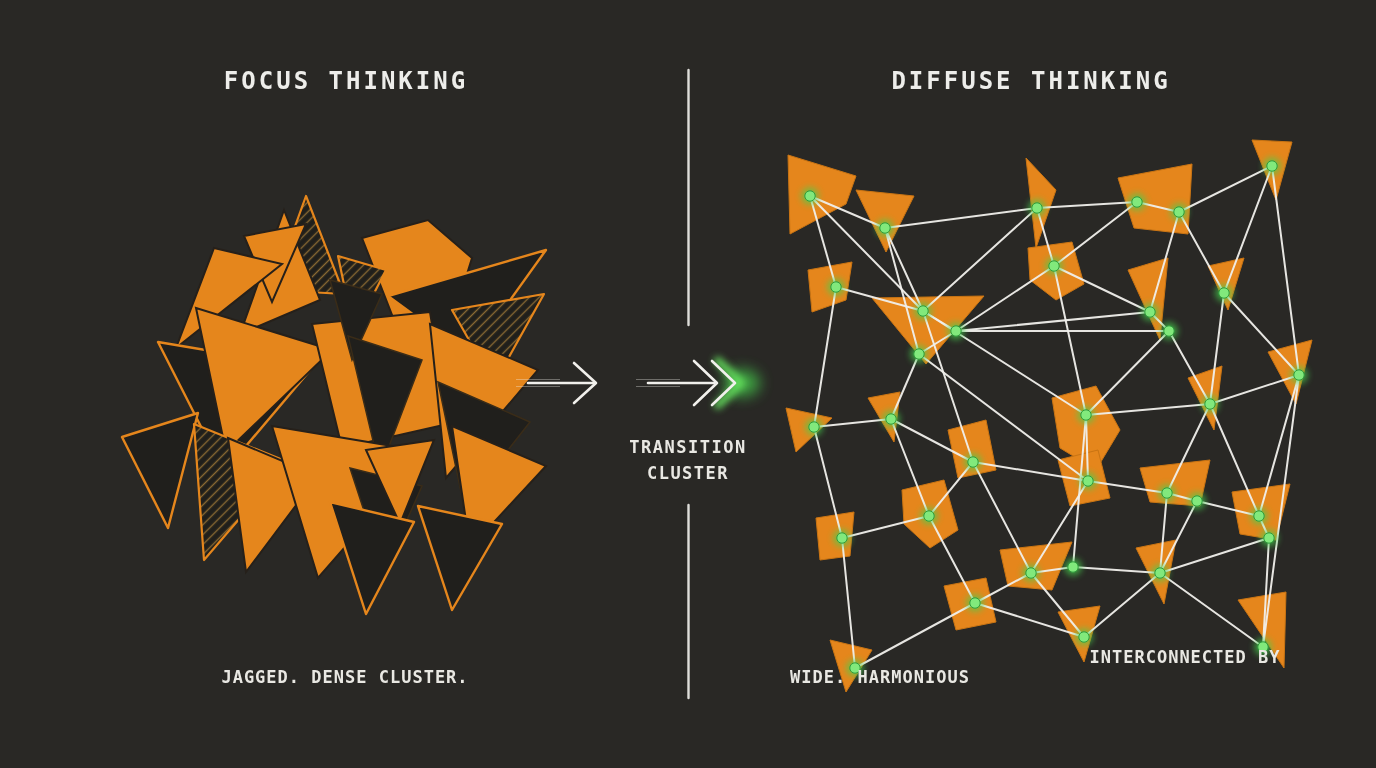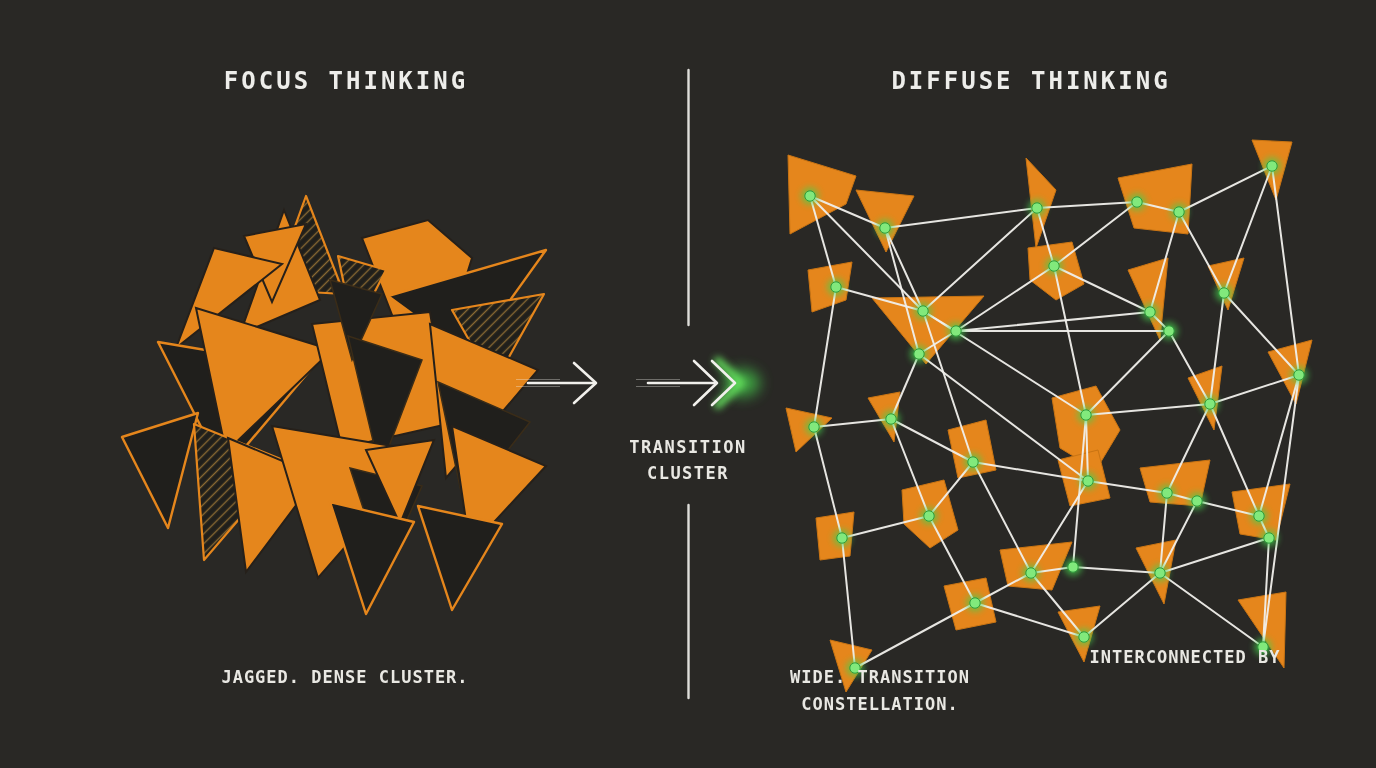--- a/index.html
+++ b/index.html
@@ -280,21 +280,20 @@
   <div class="txt title" style="left:1031px;top:68px">DIFFUSE THINKING</div>
 
   <div class="txt small-label" style="left:688px;top:434px">
     <div>TRANSITION</div>
     <div>CLUSTER</div>
   </div>
 
   <div class="txt caption" style="left:345px;top:664px">JAGGED. DENSE CLUSTER.</div>
 
   <div class="txt caption" style="left:880px;top:664px">
-    <div>WIDE. TRANSITION</div>
-    <div>CONSTELLATION.</div>
+    <div>WIDE. HARMONIOUS</div>
   </div>
 
   <div class="txt caption" style="left:1185px;top:644px">
     <div>INTERCONNECTED BY</div>
   </div>
 
 </div>
 
 </body></html>

